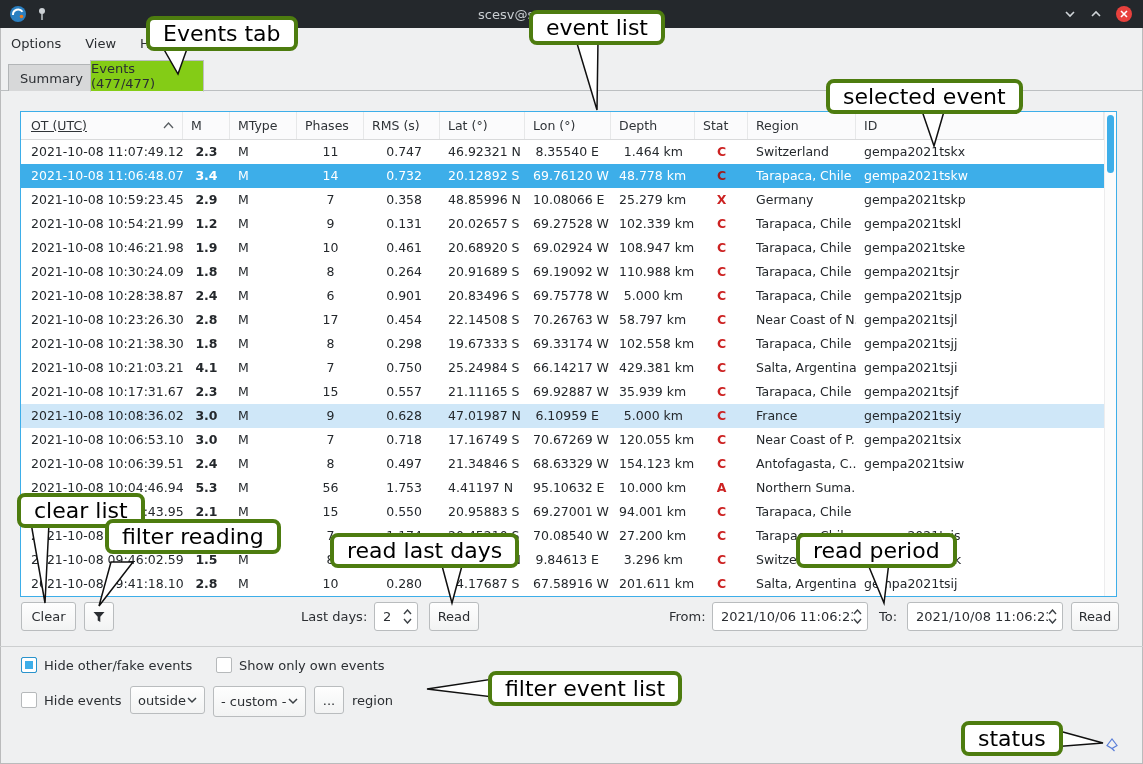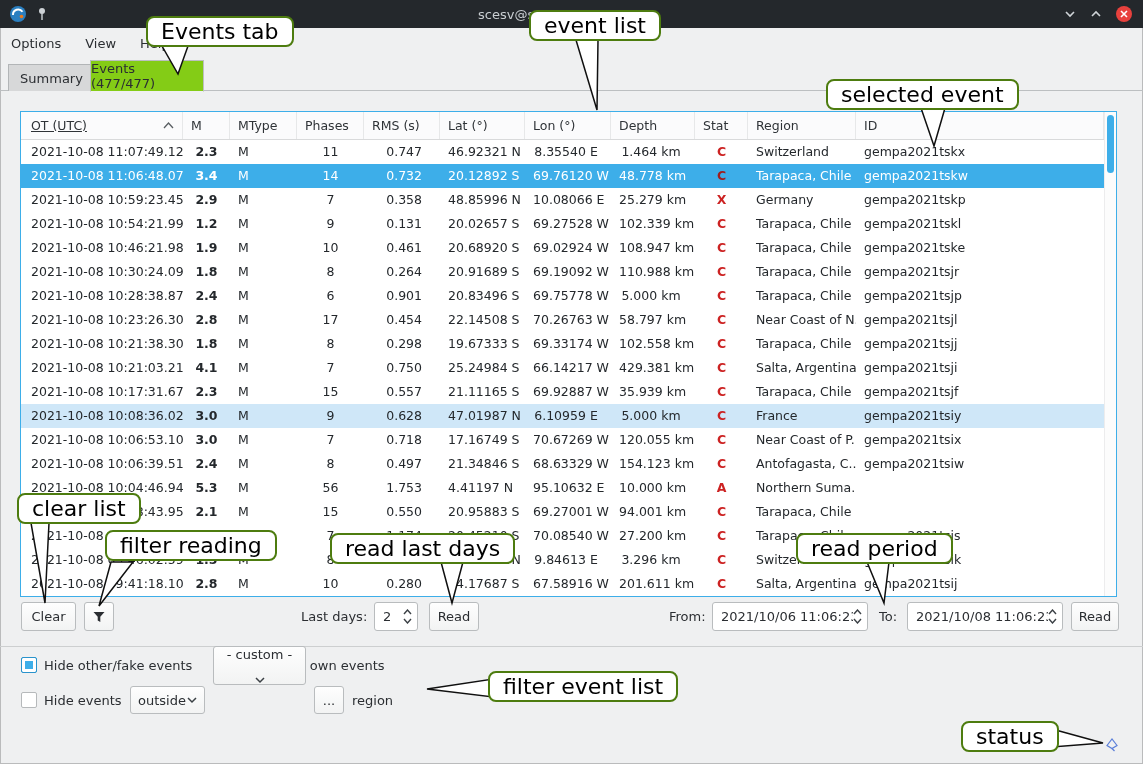--- a/index.html
+++ b/index.html
@@ -36,21 +36,21 @@
   .thead{height:28px;background:#fbfbfc;border-bottom:1px solid #d9dadb;}
   .hcell{position:relative;line-height:27px;font-size:12.5px;color:#2f3337;padding:0 8px;border-right:1px solid #e7e8e9;white-space:nowrap;overflow:hidden;box-sizing:border-box;}
   .hcell:first-child{padding-left:10px;text-decoration:underline;}
   .sort-icon{position:absolute;right:8px;top:10px;}
   .trow{height:24px;}
   .tcell{line-height:24px;font-size:12.5px;color:#24282c;padding:0 8px;white-space:nowrap;overflow:hidden;box-sizing:border-box;}
   .c0{padding-left:10px;}
   .c1{text-align:center;font-weight:bold;}
   .c3{text-align:center;}
   .c4{text-align:right;padding-right:18px;}
-  .c5,.c6,.c7{text-align:center;padding-right:12px;}
+  .c5,.c6,.c7{text-align:right;padding-right:12px;}
   .c8{text-align:center;color:#cc2222;font-weight:bold;}
   .trow.selected{background:#3daee9;}
   .trow.selected .tcell{color:#fff;}
   .trow.selected .c8{color:#a11d1d;}
   .trow.highlight{background:#cfe7f8;}
   .vscroll{position:absolute;top:0;right:0;width:12px;height:100%;background:#fcfcfc;border-left:1px solid #ececed;box-sizing:border-box;}
   .vhandle{position:absolute;left:2px;top:3px;width:7px;height:58px;border-radius:3.5px;background:#3daee9;}
 
   
   .btn{position:absolute;display:flex;align-items:center;justify-content:center;background:linear-gradient(#fefefe,#f2f3f3);border:1px solid #b9bcbe;border-radius:3px;font-size:13px;color:#2b2e32;box-sizing:border-box;}
@@ -75,32 +75,32 @@
   .checkbox.tristate{border-color:#2a93cc;background:#3daee9;box-shadow:inset 0 0 0 3px #fff;}
   #cb-hideother{left:21px;top:657px;}
   #cb-showown{left:216px;top:657px;}
   #cb-hideevents{left:21px;top:692px;}
   #lbl-hideother{left:44px;top:658px;line-height:16px;}
   #lbl-showown{left:239px;top:658px;line-height:16px;}
   #lbl-hideevents{left:44px;top:693px;line-height:16px;}
   #lbl-region{left:352px;top:693px;line-height:16px;}
   .combo{position:absolute;display:flex;align-items:center;justify-content:space-between;background:linear-gradient(#fefefe,#f2f3f3);border:1px solid #b9bcbe;border-radius:3px;font-size:13px;padding:0 7px;box-sizing:border-box;}
   #combo-outside{left:130px;top:686px;width:75px;height:28px;}
-  #combo-custom{left:213px;top:646px;width:93px;height:39px;flex-direction:column;}
+  #combo-custom{left:213px;top:686px;width:93px;height:31px;}
 
   #status-icon{position:absolute;left:1104px;top:736px;}
 
   
   .tails{position:absolute;left:0;top:0;z-index:29;pointer-events:none;}
-  .callout{position:absolute;background:#fff;border:2px solid #4d7c0f;border-radius:8px;padding:1px 13px;font-size:22px;color:#000;z-index:30;white-space:nowrap;}
+  .callout{position:absolute;background:#fff;border:4px solid #4d7c0f;border-radius:8px;padding:1px 13px;font-size:22px;color:#000;z-index:30;white-space:nowrap;}
   #co-0{left:146px;top:16px;}
   #co-1{left:529px;top:10px;}
   #co-2{left:826px;top:79px;}
   #co-3{left:17px;top:493px;}
-  #co-4{left:105px;top:530px;}
+  #co-4{left:105px;top:519px;}
   #co-5{left:330px;top:533px;}
   #co-6{left:796px;top:533px;}
   #co-7{left:488px;top:671px;}
   #co-8{left:961px;top:721px;}
 </style>
 </head>
 <body>
 
 <div class="app">
 

